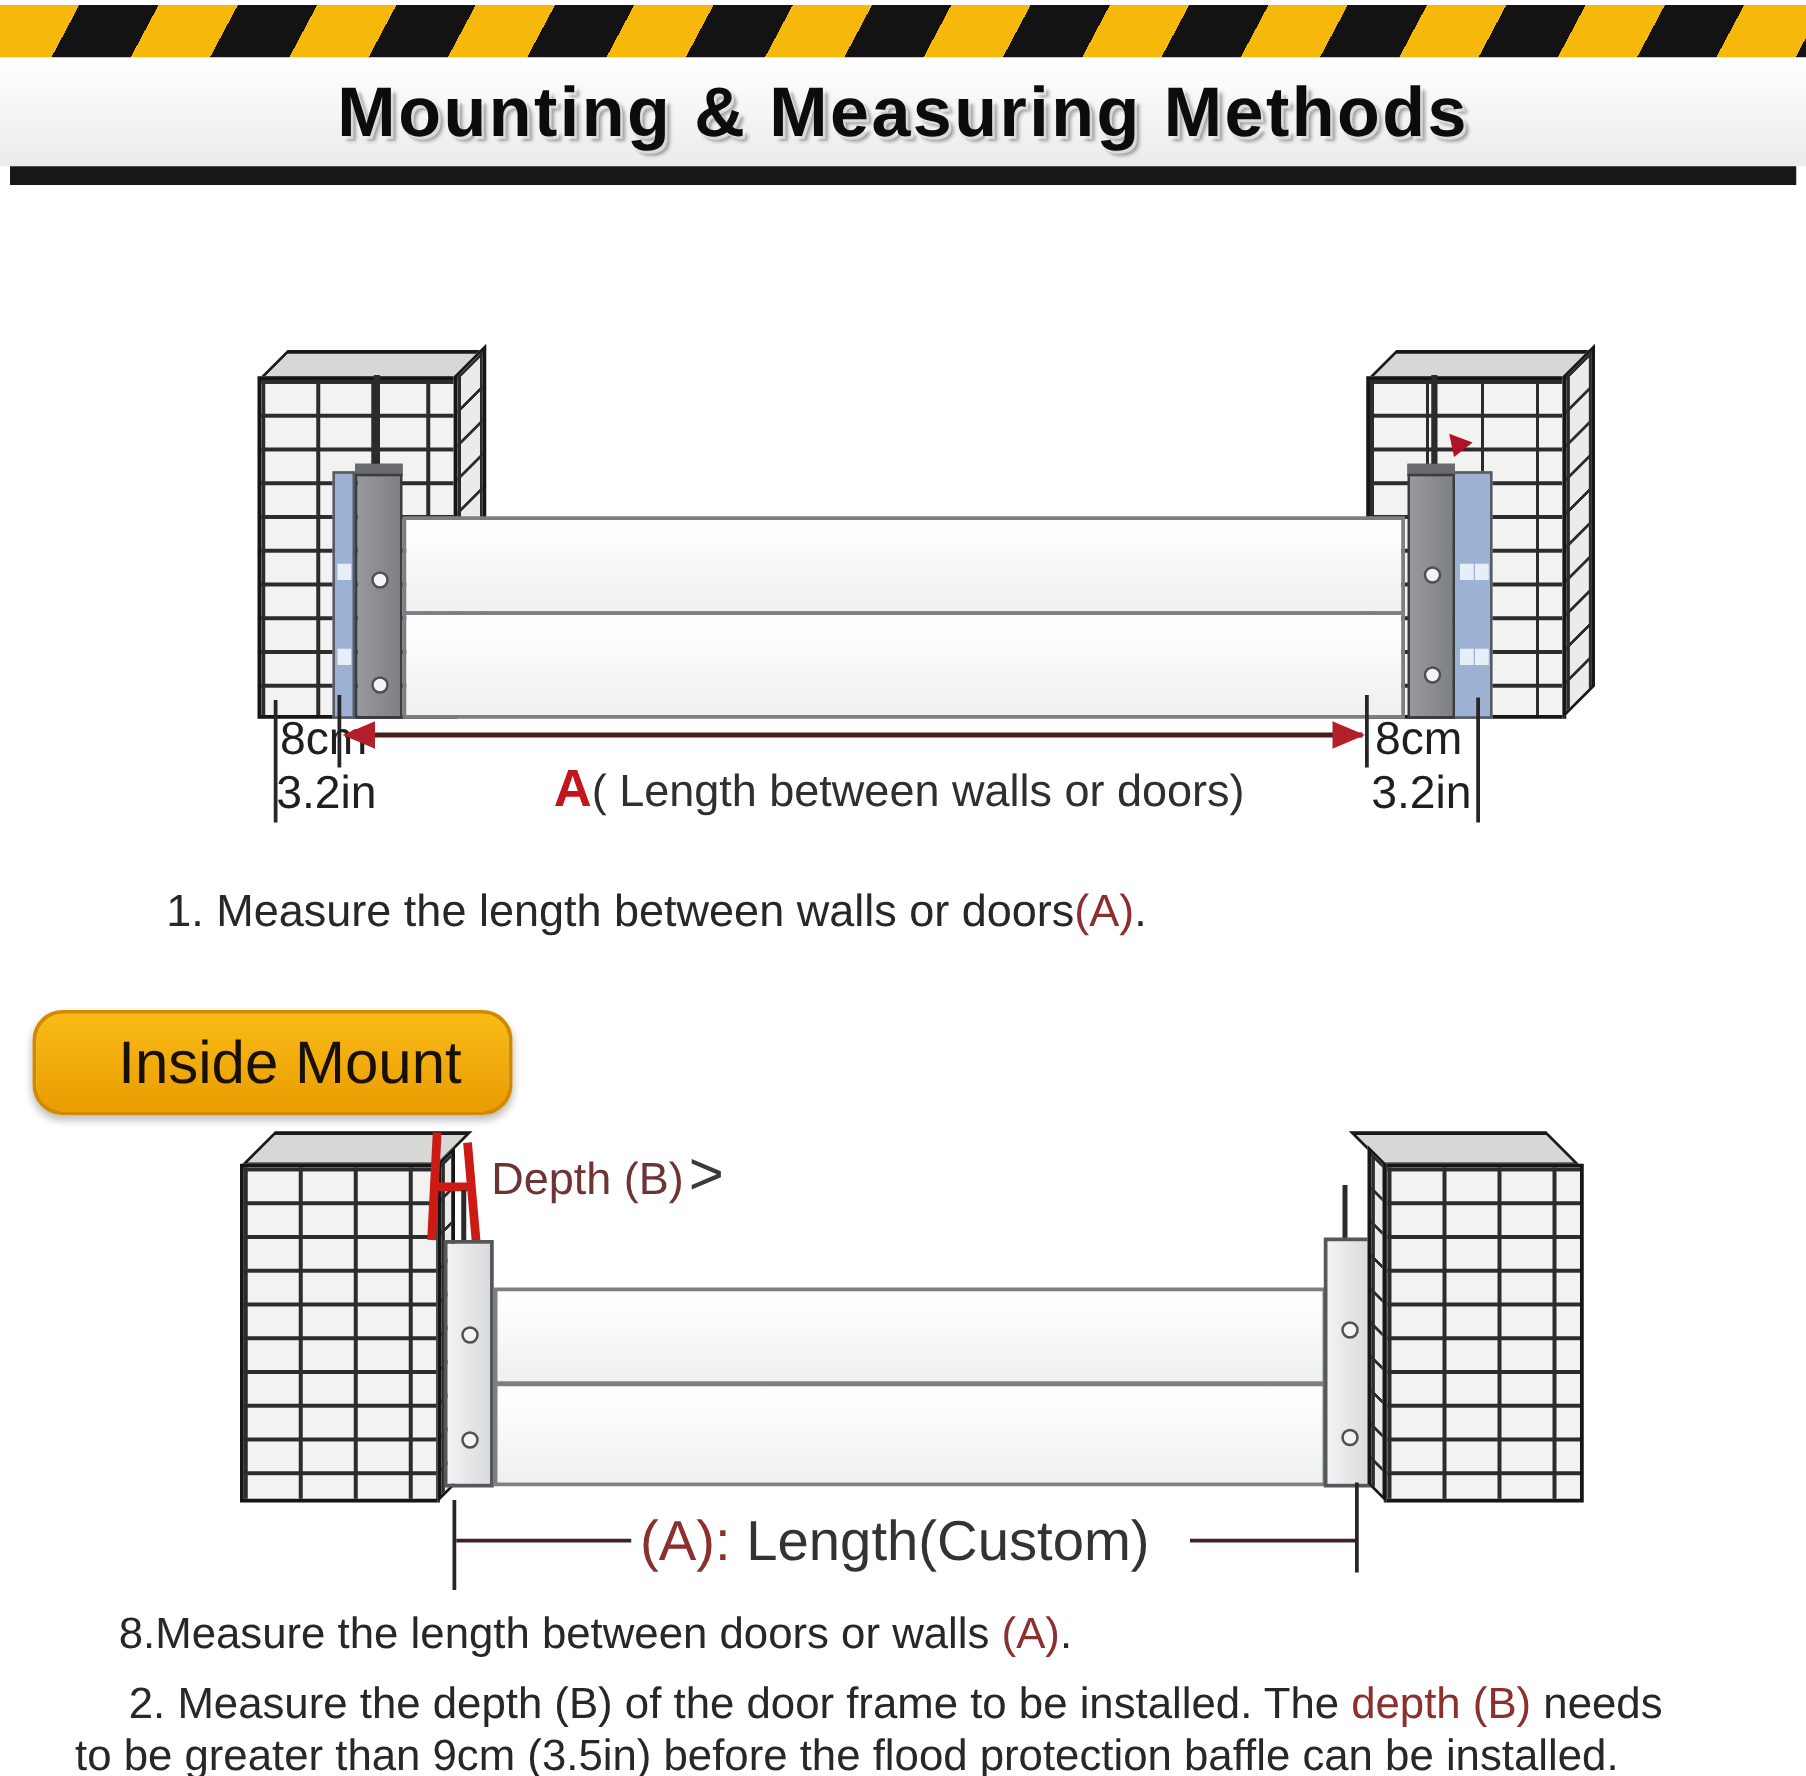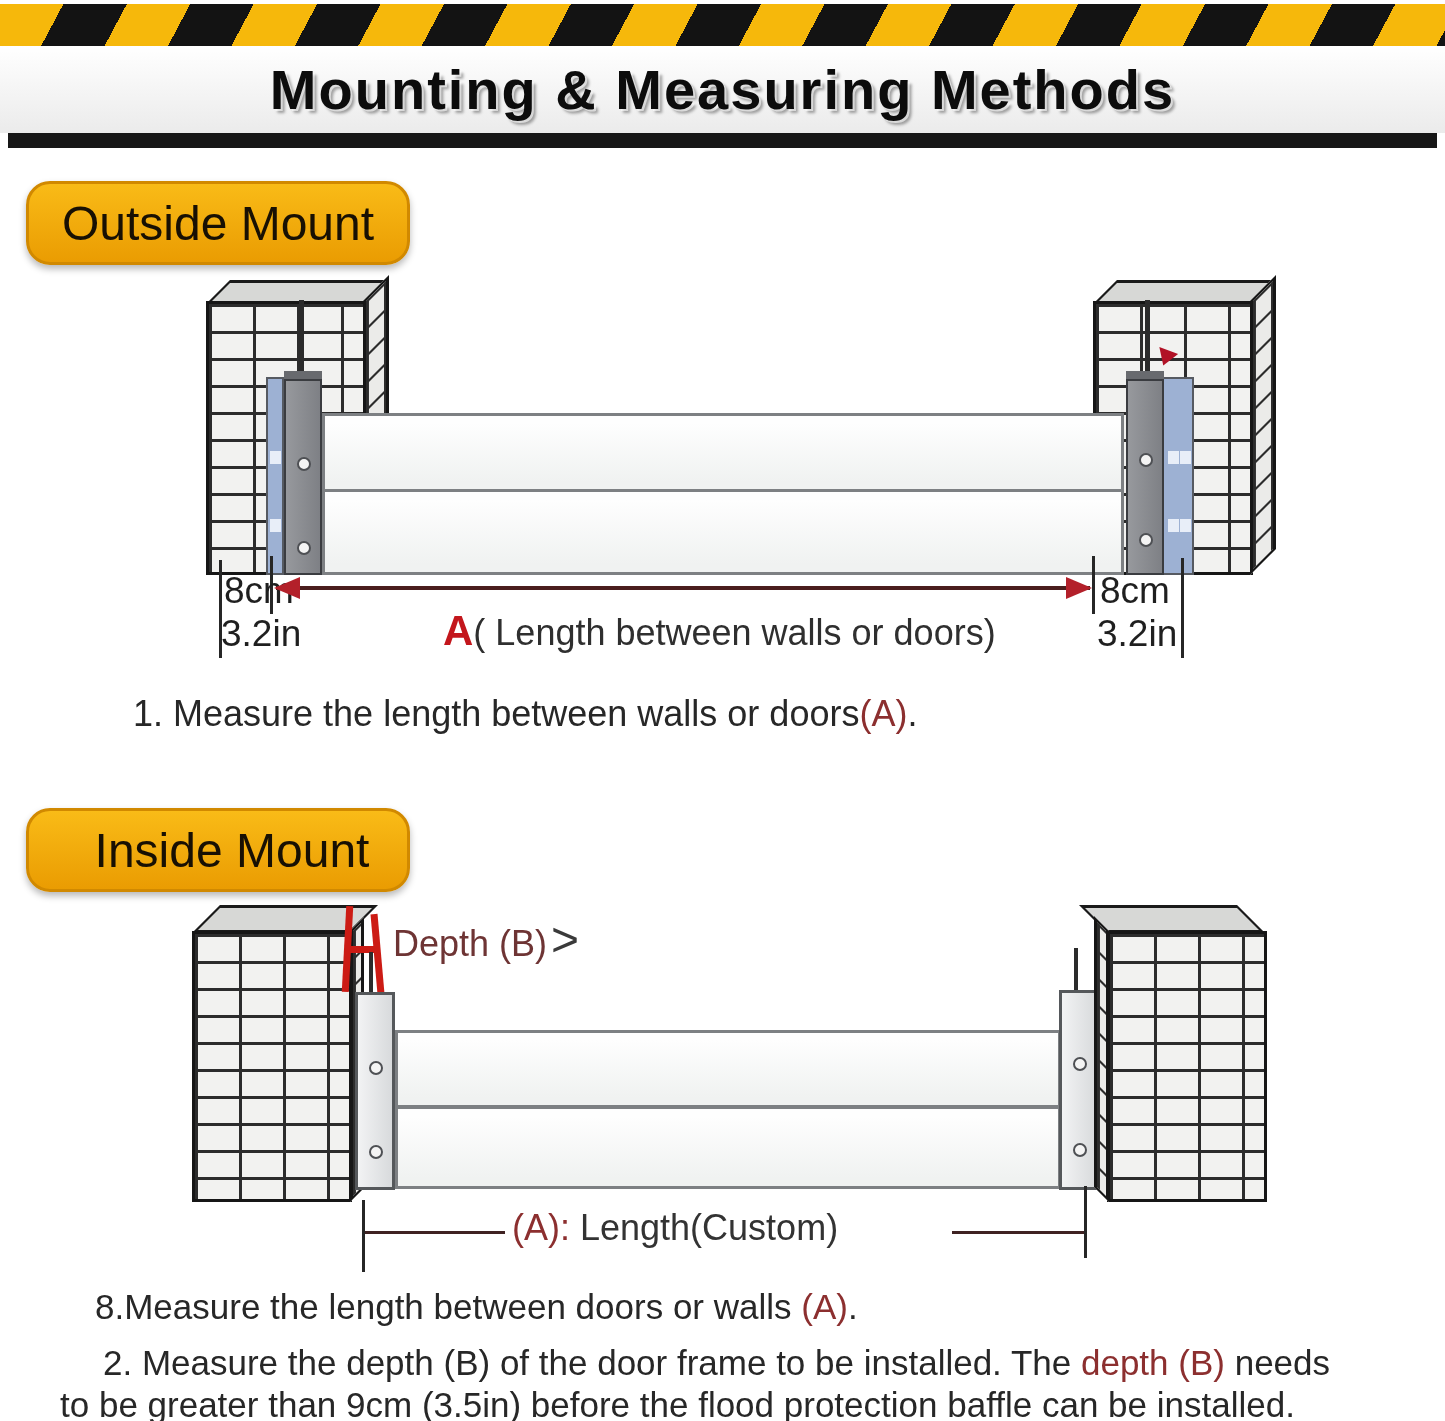--- a/index.html
+++ b/index.html
@@ -107,36 +107,33 @@
   .depth-note .lbl { font-size:36px; color:#6e3434; }
   .depth-note .gt  { font-size:48px; color:#3a3a3a; padding:0 4px; }
   .depth-note .val { font-size:45px; color:#9c3030; }
 
   .redbar { position:absolute; background:#cc1b14; }
   .red-mark {
     position:absolute; width:0; height:0;
     border-left:10px solid transparent; border-right:10px solid transparent;
     border-top:16px solid #b11226; transform:rotate(20deg);
   }
-  .length-label { position:absolute; font-size:36px; color:#333333; white-space:nowrap; }
+  .length-label { position:absolute; font-size:45px; color:#333333; white-space:nowrap; }
 </style>
 </head>
 <body>
 
 <div class="stage">
 
   <div class="hazard"></div>
   <div class="titleband">
     <div class="title">Mounting &amp; Measuring Methods</div>
   </div>
   <div class="blackbar"></div>
 
-  <div class="badge" id="badge-outside">
-    <span>Outside Mount</span>
-  </div>
 
   <div class="pillar-top" style="left:206px;top:280px;width:158px;height:24px;transform:skewX(-45deg);transform-origin:bottom left;"></div>
   <div class="brick-front" style="left:206px;top:301px;width:160px;height:274px;"></div>
   <div class="brick-side" style="left:363px;top:301px;width:26px;height:274px;transform:skewY(-45deg);transform-origin:top left;"></div>
 
   <div class="pillar-top" style="left:1093px;top:280px;width:158px;height:24px;transform:skewX(-45deg);transform-origin:bottom left;"></div>
   <div class="brick-front" style="left:1093px;top:301px;width:160px;height:274px;"></div>
   <div class="brick-side" style="left:1250px;top:301px;width:26px;height:274px;transform:skewY(-45deg);transform-origin:top left;"></div>
 
   <div class="rod" style="left:299px;top:300px;width:5px;height:78px;"></div>
@@ -178,21 +175,21 @@
   </div>
   <div class="arrow-label" style="left:443px;top:607px;">
     <span class="bigA">A</span><span>( Length between walls or doors)</span>
   </div>
 
   <div class="vline" style="left:1092px;top:556px;height:58px;"></div>
   <div class="dimtext" style="left:1100px;top:570px;">8cm</div>
   <div class="dimtext" style="left:1097px;top:613px;">3.2in</div>
   <div class="vline" style="left:1181px;top:558px;height:100px;"></div>
 
-  <div class="step" style="left:133px;top:693px;">
+  <div class="step" style="left:133px;top:708px;">
     <span>1. Measure the length between walls or doors</span><span class="maroon">(A)</span><span>.</span>
   </div>
 
   <div class="badge" id="badge-inside">
     <span>Inside Mount</span>
   </div>
 
   <div class="pillar-top" style="left:192px;top:905px;width:158px;height:28px;transform:skewX(-45deg);transform-origin:bottom left;"></div>
   <div class="brick-front" style="left:192px;top:931px;width:160px;height:271px;"></div>
   <div class="brick-side" style="left:350px;top:931px;width:14px;height:271px;transform:skewY(-45deg);transform-origin:top left;"></div>

